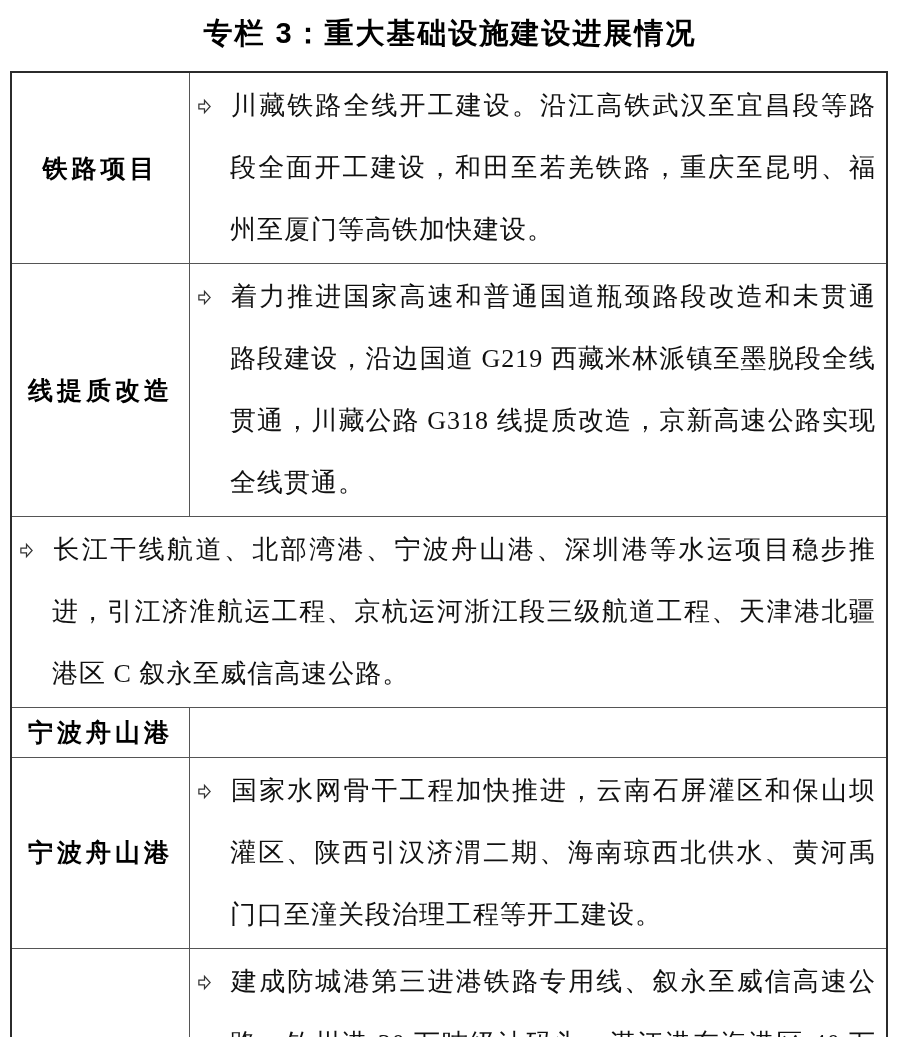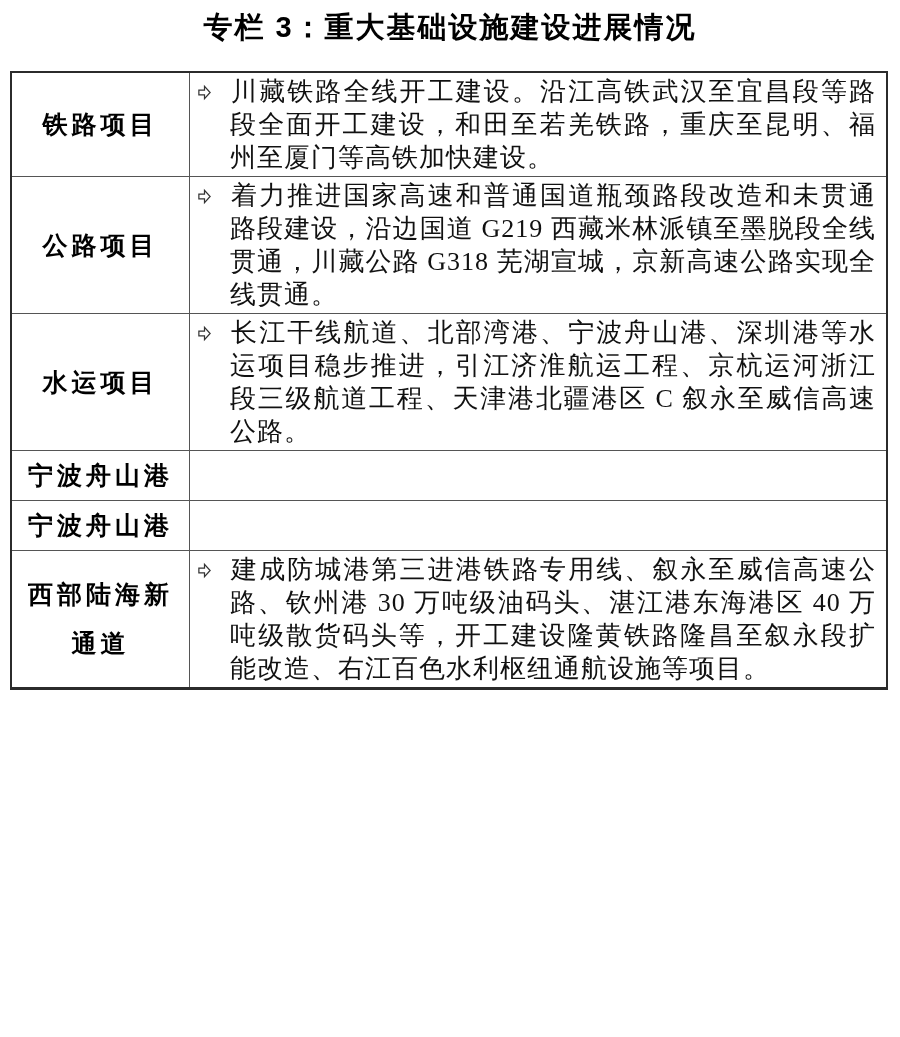--- a/index.html
+++ b/index.html
@@ -8,21 +8,21 @@
     background: #ffffff;
   }
   body {
     width: 900px;
     height: 1037px;
     position: relative;
     overflow: hidden;
     font-family: "Liberation Sans", sans-serif;
   }
   .page-title {
-    margin: 0;
+    margin: 6px;
     padding-top: 8px;
     text-align: center;
     font-family: "Liberation Sans", sans-serif;
     font-weight: bold;
     font-size: 29px;
     letter-spacing: 2px;
     color: #000000;
   }
   .info-table {
     position: absolute;
@@ -59,21 +59,21 @@
   .content-cell {
     flex: 1;
     padding: 2px 10px 2px 0;
   }
   .content-cell p {
     margin: 0;
     padding-left: 40px;
     text-indent: -33px;
     font-family: "Liberation Serif", serif;
     font-size: 26px;
-    line-height: 33px;
+    line-height: 62px;
     letter-spacing: 1px;
     text-align: justify;
     text-justify: inter-character;
     color: #111111;
   }
   .bullet {
     display: inline-block;
     width: 33px;
     text-indent: 0;
     letter-spacing: 0;
@@ -92,43 +92,47 @@
   <div class="info-row">
     <div class="label-cell">铁路项目</div>
     <div class="content-cell">
       <p><span class="bullet"><svg width="15" height="17" viewBox="0 0 16 18" xmlns="http://www.w3.org/2000/svg">
               <path d="M2 6.5 H8 V2.5 L14 9 L8 15.5 V11.5 H2 Z" fill="#ffffff" stroke="#333333" stroke-width="1.3" stroke-linejoin="miter"></path>
             </svg></span><span>川藏铁路全线开工建设。沿江高铁武汉至宜昌段等路段全面开工建设，和田至若羌铁路，重庆至昆明、福州至厦门等高铁加快建设。</span></p>
     </div>
   </div>
 
   <div class="info-row">
-    <div class="label-cell">公路项目</div>
+    <div class="label-cell">线提质改造</div>
     <div class="content-cell">
       <p><span class="bullet"><svg width="15" height="17" viewBox="0 0 16 18" xmlns="http://www.w3.org/2000/svg">
               <path d="M2 6.5 H8 V2.5 L14 9 L8 15.5 V11.5 H2 Z" fill="#ffffff" stroke="#333333" stroke-width="1.3" stroke-linejoin="miter"></path>
-            </svg></span><span>着力推进国家高速和普通国道瓶颈路段改造和未贯通路段建设，沿边国道 G219 西藏米林派镇至墨脱段全线贯通，川藏公路 G318 芜湖宣城，京新高速公路实现全线贯通。</span></p>
+            </svg></span><span>着力推进国家高速和普通国道瓶颈路段改造和未贯通路段建设，沿边国道 G219 西藏米林派镇至墨脱段全线贯通，川藏公路 G318 线提质改造，京新高速公路实现全线贯通。</span></p>
     </div>
   </div>
 
   <div class="info-row">
-    <div class="label-cell">水运项目</div>
     <div class="content-cell">
       <p><span class="bullet"><svg width="15" height="17" viewBox="0 0 16 18" xmlns="http://www.w3.org/2000/svg">
               <path d="M2 6.5 H8 V2.5 L14 9 L8 15.5 V11.5 H2 Z" fill="#ffffff" stroke="#333333" stroke-width="1.3" stroke-linejoin="miter"></path>
             </svg></span><span>长江干线航道、北部湾港、宁波舟山港、深圳港等水运项目稳步推进，引江济淮航运工程、京杭运河浙江段三级航道工程、天津港北疆港区 C 叙永至威信高速公路。</span></p>
     </div>
   </div>
 
   <div class="info-row">
     <div class="label-cell">宁波舟山港</div>
   </div>
 
   <div class="info-row">
     <div class="label-cell">宁波舟山港</div>
+    <div class="content-cell">
+      <p><span class="bullet"><svg width="15" height="17" viewBox="0 0 16 18" xmlns="http://www.w3.org/2000/svg">
+              <path d="M2 6.5 H8 V2.5 L14 9 L8 15.5 V11.5 H2 Z" fill="#ffffff" stroke="#333333" stroke-width="1.3" stroke-linejoin="miter"></path>
+            </svg></span><span>国家水网骨干工程加快推进，云南石屏灌区和保山坝灌区、陕西引汉济渭二期、海南琼西北供水、黄河禹门口至潼关段治理工程等开工建设。</span></p>
+    </div>
   </div>
 
   <div class="info-row">
     <div class="label-cell">西部陆海新通道</div>
     <div class="content-cell">
       <p><span class="bullet"><svg width="15" height="17" viewBox="0 0 16 18" xmlns="http://www.w3.org/2000/svg">
               <path d="M2 6.5 H8 V2.5 L14 9 L8 15.5 V11.5 H2 Z" fill="#ffffff" stroke="#333333" stroke-width="1.3" stroke-linejoin="miter"></path>
             </svg></span><span>建成防城港第三进港铁路专用线、叙永至威信高速公路、钦州港 30 万吨级油码头、湛江港东海港区 40 万吨级散货码头等，开工建设隆黄铁路隆昌至叙永段扩能改造、右江百色水利枢纽通航设施等项目。</span></p>
     </div>
   </div>

